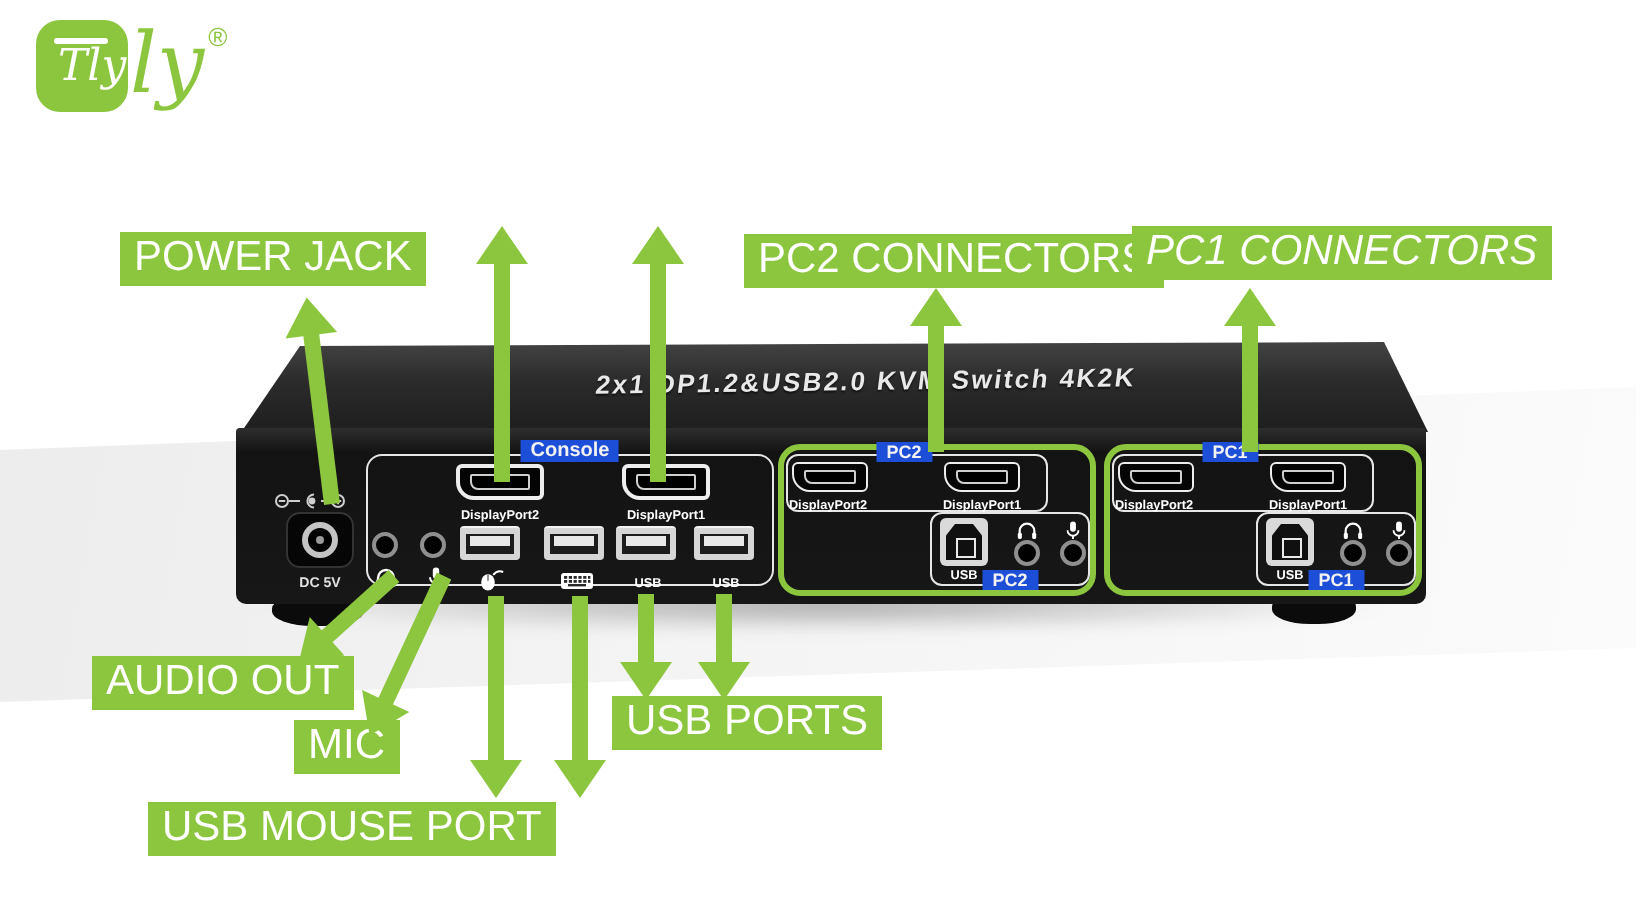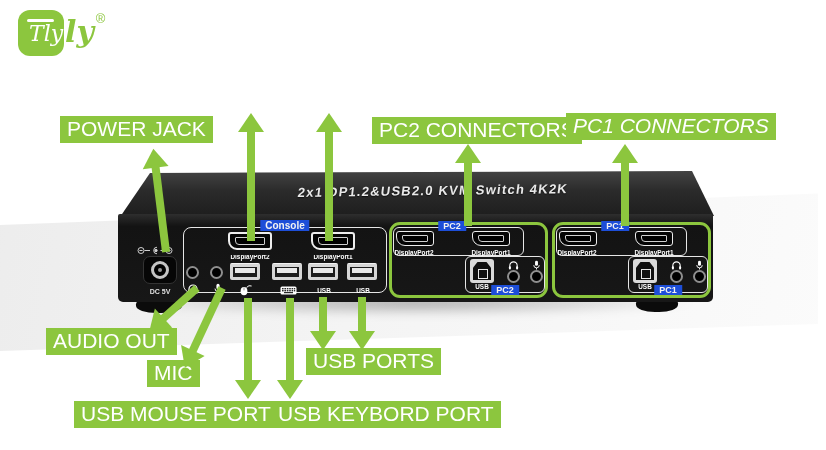--- a/index.html
+++ b/index.html
@@ -15,22 +15,22 @@
     clip-path:polygon(0 50%,100% 43%,100% 72%,0 78%);
     background:linear-gradient(100deg,#ececec 0%,#f4f4f4 45%,#fbfbfb 100%);}
 
   
   .logo{position:absolute;left:18px;top:10px;z-index:20;display:flex;align-items:flex-start;}
   .logo-badge{position:relative;width:46px;height:46px;border-radius:12px;background:var(--green);}
   .logo-badge .tbar{position:absolute;left:9px;top:9px;width:27px;height:3px;border-radius:2px;background:#fff;}
   .logo-badge .script{position:absolute;left:11px;top:9px;color:#fff;font-family:"DejaVu Serif",serif;
     font-style:italic;font-size:22px;line-height:30px;}
   .logo-word{color:#272727;font-size:37px;line-height:46px;font-weight:700;letter-spacing:5px;margin-left:10px;}
-  .logo-script{color:var(--green);font-family:"DejaVu Serif",serif;font-style:italic;font-weight:700;
-    font-size:30px;line-height:44px;margin-left:1px;}
+  .logo-script{color:var(--green);font-family:"DejaVu Serif",serif;font-style:italic;font-weight:400;
+    font-size:42px;line-height:44px;margin-left:1px;}
   .logo-reg{color:var(--green);font-size:13px;line-height:14px;margin-left:2px;margin-top:2px;}
 
   
   .shadow{position:absolute;left:122px;top:294px;width:580px;height:22px;z-index:4;
     background:radial-gradient(ellipse at 50% 40%,rgba(0,0,0,.30),rgba(0,0,0,0) 70%);filter:blur(4px);}
   .top-face{position:absolute;left:118px;top:168px;width:598px;height:50px;z-index:10;
     clip-path:polygon(32px 5px,574px 3px,596px 48px,2px 49px);
     background:linear-gradient(180deg,#474747 0%,#2b2b2b 45%,#1d1d1d 100%);}
   .top-text{position:absolute;left:165px;top:15px;width:300px;text-align:center;
     color:#e9e9e9;font-size:13px;font-weight:700;letter-spacing:1.2px;white-space:nowrap;
@@ -273,21 +273,20 @@
   <div class="jack sm" style="left:693px;top:270px;"></div>
   <div class="chip sm" style="left:668px;top:285px;">PC1</div>
 
   <div class="callout co-power">POWER JACK</div>
   <div class="callout co-pc2">PC2 CONNECTORS</div>
   <div class="callout co-pc1">PC1 CONNECTORS</div>
   <div class="callout co-audio">AUDIO OUT</div>
   <div class="callout co-mic">MIC</div>
   <div class="callout co-usbports">USB PORTS</div>
   <div class="callout co-mouse">USB MOUSE PORT</div>
-  <div class="callout co-keyb">USB KEYBORD PORT</div>
 
   <div class="arrow up ar-power">
       <div class="head"></div>
       <div class="shaft"></div>
     </div>
   <div class="arrow up ar-dp-left">
       <div class="head"></div>
       <div class="shaft"></div>
     </div>
   <div class="arrow up ar-dp-right">

